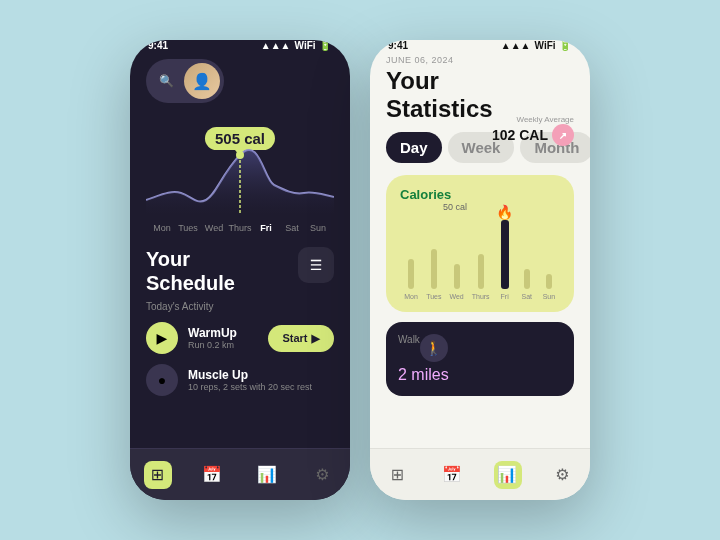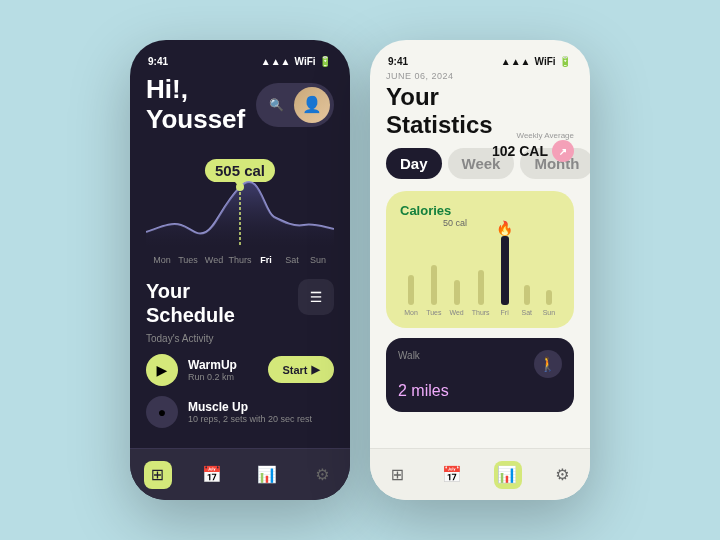--- a/index.html
+++ b/index.html
@@ -35,21 +35,21 @@
       width: 220px;
       height: 460px;
       background: #f5f5f0;
     }
 
     
     .status-bar {
       display: flex;
       justify-content: space-between;
       align-items: center;
-      padding: 16px 18px 4px;
+      padding: 0 18px 4px;
       font-size: 10px;
       font-weight: 600;
     }
     .status-bar.dark { color: #fff; }
     .status-bar.light { color: #111; }
     .status-icons { display: flex; gap: 4px; align-items: center; }
 
     
     .left-phone-content { padding: 0 16px; }
 
@@ -378,21 +378,20 @@
       flex: 1;
       background: #1e1b2e;
       border-radius: 16px;
       padding: 12px;
       display: flex;
       flex-direction: column;
       gap: 4px;
     }
     .stat-card-header {
       display: flex;
-      justify-content: space-between;
       align-items: flex-start;
     }
     .stat-card-label {
       font-size: 10px;
       color: #888;
     }
     .stat-card-icon {
       width: 28px;
       height: 28px;
       border-radius: 50%;
@@ -435,24 +434,20 @@
       <div class="status-icons">
         <span>▲▲▲</span>
         <span>WiFi</span>
         <span>🔋</span>
       </div>
     </div>
 
     <div class="left-phone-content">
 
       <div class="greeting-row">
-        <div class="greeting-text">
-          <span>Hi!,</span>
-          <span>Youssef</span>
-        </div>
         <div class="avatar-search">
           <div class="search-icon-circle">🔍</div>
           <div class="avatar-img">👤</div>
         </div>
       </div>
 
       <div class="chart-area">
         <div class="chart-callout">505 cal</div>
         <svg class="chart-svg" viewBox="0 0 188 80" preserveAspectRatio="none">
           <defs>

